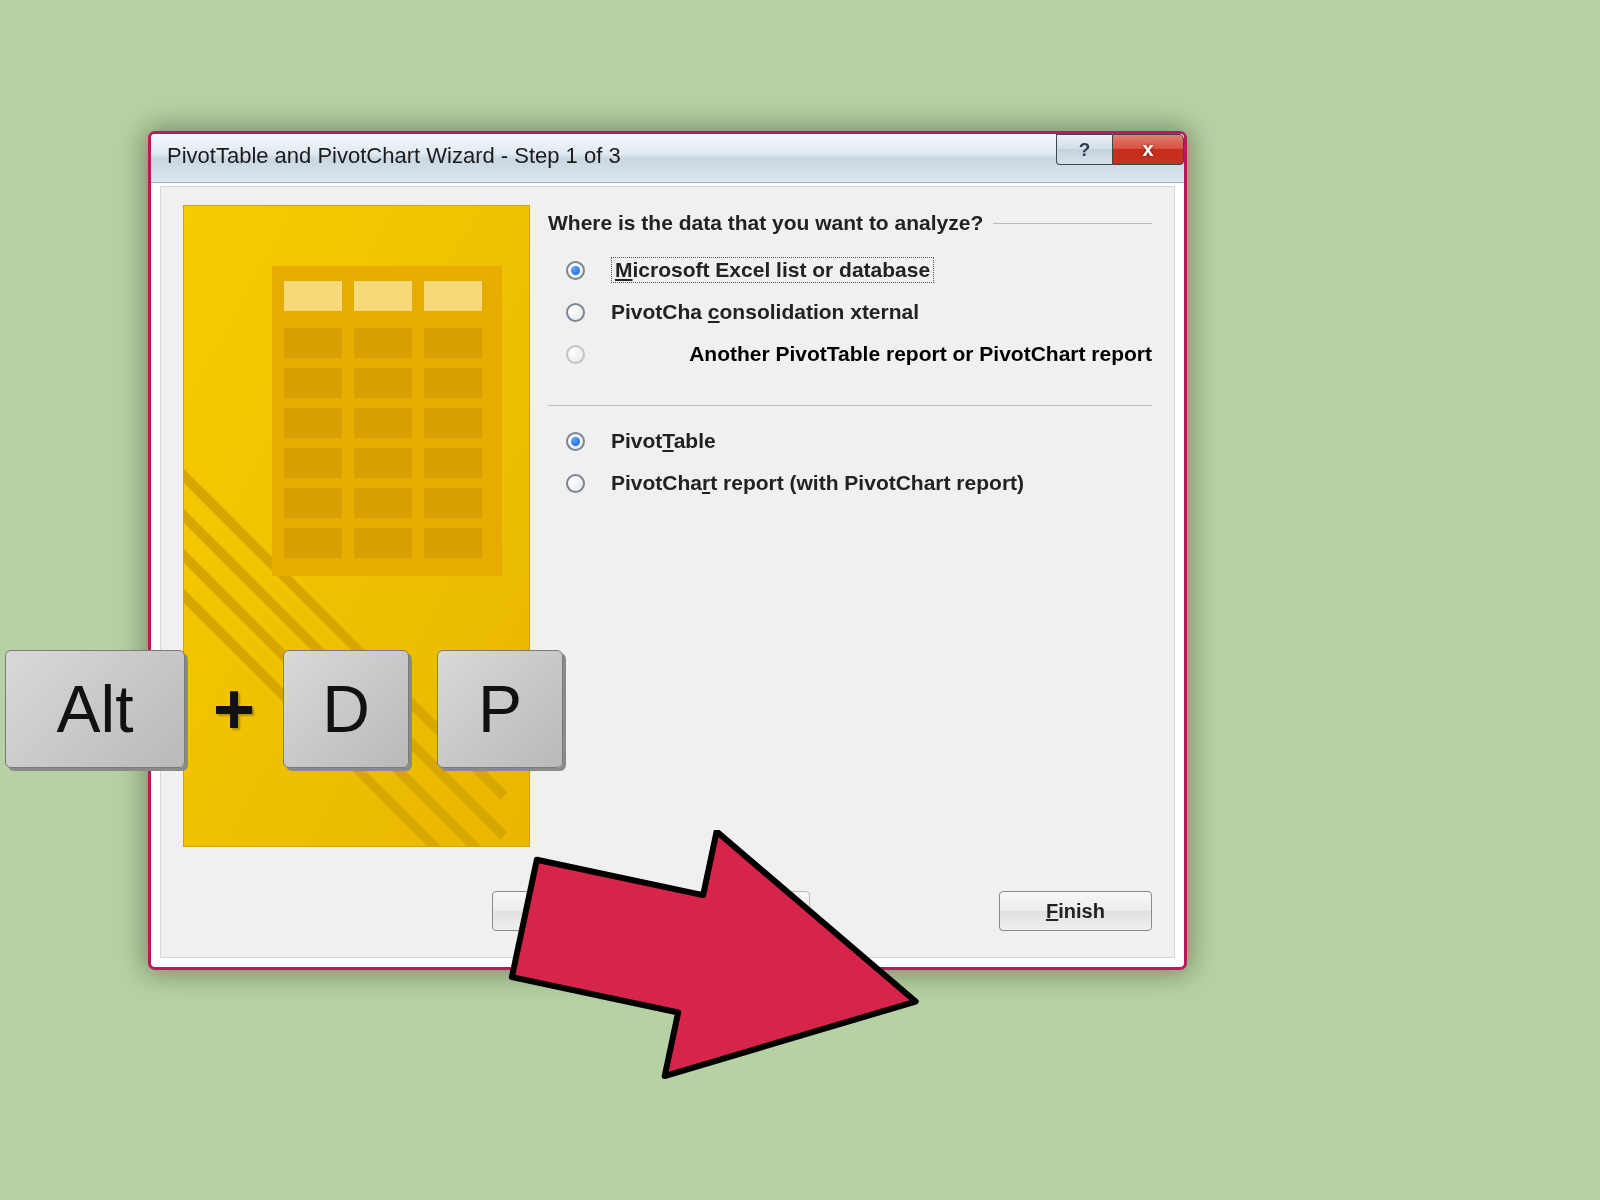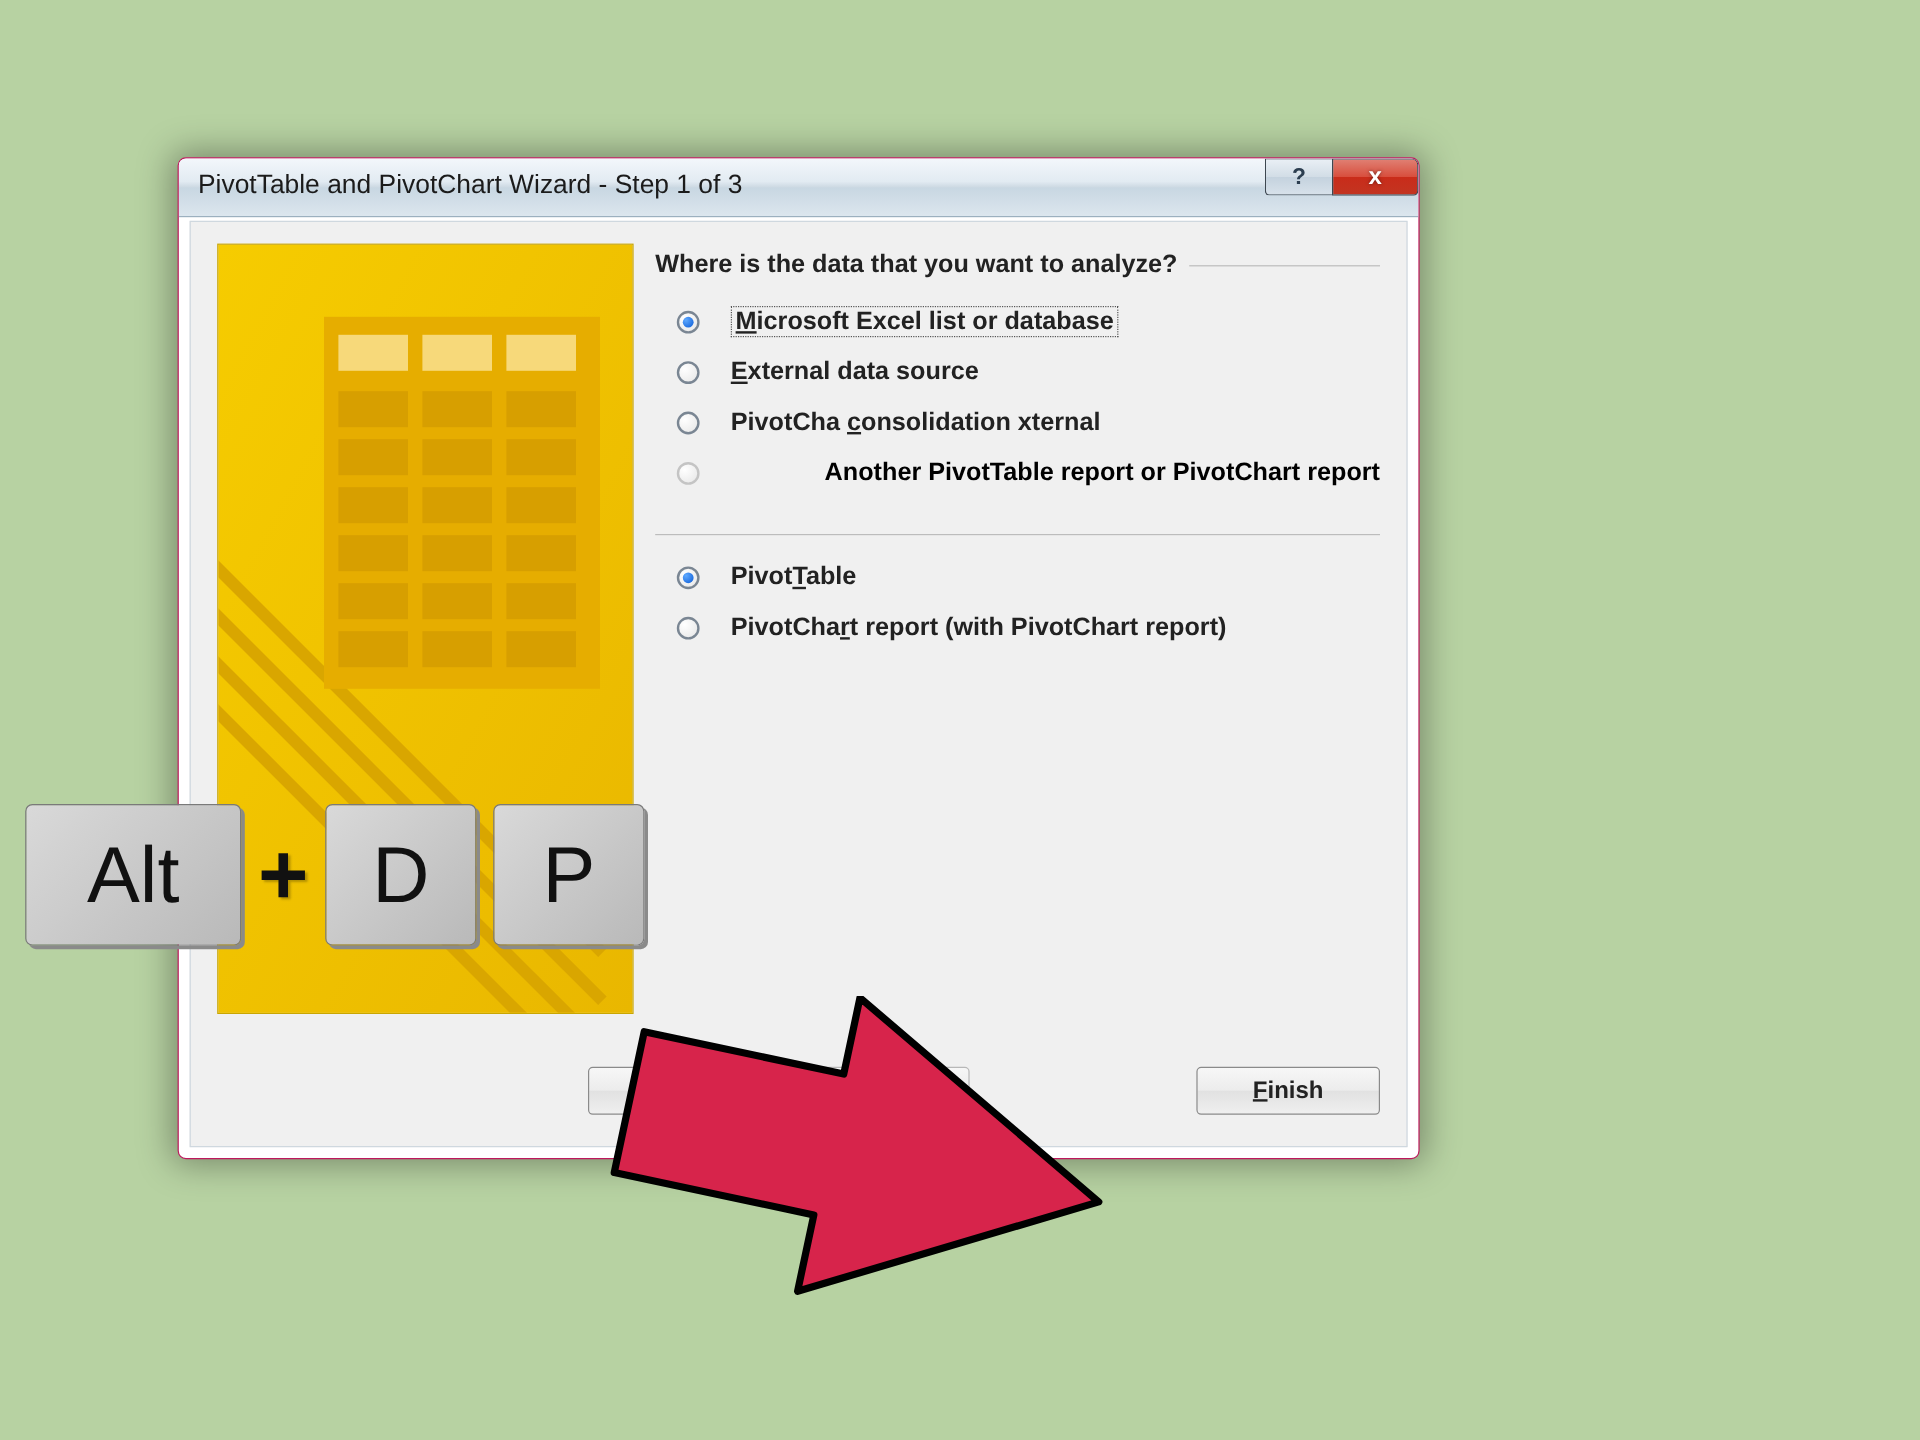--- a/index.html
+++ b/index.html
@@ -12,21 +12,21 @@
     overflow: hidden;
     position: relative;
   }
 
   .dialog {
     position: absolute;
     left: 148px;
     top: 131px;
     width: 1033px;
     height: 833px;
-    border: 1px solid #be185d;
+    border: 3px solid #be185d;
     border-radius: 7px;
     background: #fff;
     box-shadow: 0 0 28px 4px rgba(0,0,0,0.35);
     overflow: hidden;
   }
 
   .titlebar {
     height: 48px;
     background: linear-gradient(to bottom,
       #f3f7fb 0%, #e2ebf2 40%, #cdd9e3 50%, #c8d7e2 51%, #dce6ee 100%);
@@ -188,26 +188,25 @@
     align-items: center;
     justify-content: center;
     box-sizing: border-box;
   }
   .btn.disabled { color: #9a9a9a; border-color:#b8b8b8; }
 
   
   .kb-overlay {
     position: absolute;
     left: 0;
-    top: 670px;
-    display: flex;
-    align-items: center;
-    gap: 14px;
+    top: 650px;
+    display: flex;
+    align-items: center;
+    gap: 28px;
     padding-left: 5px;
-    margin-left: 16px;
   }
   .key {
     border-radius: 6px;
     padding: 0 14px;
     height: 116px;
     display: flex;
     align-items: center;
     justify-content: center;
     font-size: 66px;
     color: #111;
@@ -303,24 +302,20 @@
           <span>Where is the data that you want to analyze?</span>
           <span class="line"></span>
         </div>
         <div class="radio-list">
           <div class="radio-row">
             <span class="radio checked"></span>
             <span class="focus-box"><span class="ul">M</span><span>icrosoft Excel list or database</span></span>
           </div>
           <div class="radio-row">
             <span class="radio"></span>
-            <span><span class="ul">E</span><span>xternal data source</span></span>
-          </div>
-          <div class="radio-row">
-            <span class="radio"></span>
             <span><span>PivotCha </span><span class="ul">c</span><span>onsolidation xternal</span></span>
           </div>
           <div class="radio-row disabled">
             <span class="radio disabled"></span>
             <span>Another PivotTable report or PivotChart report</span>
           </div>
         </div>
 
         <div class="group-label">
           <span class="line"></span>

